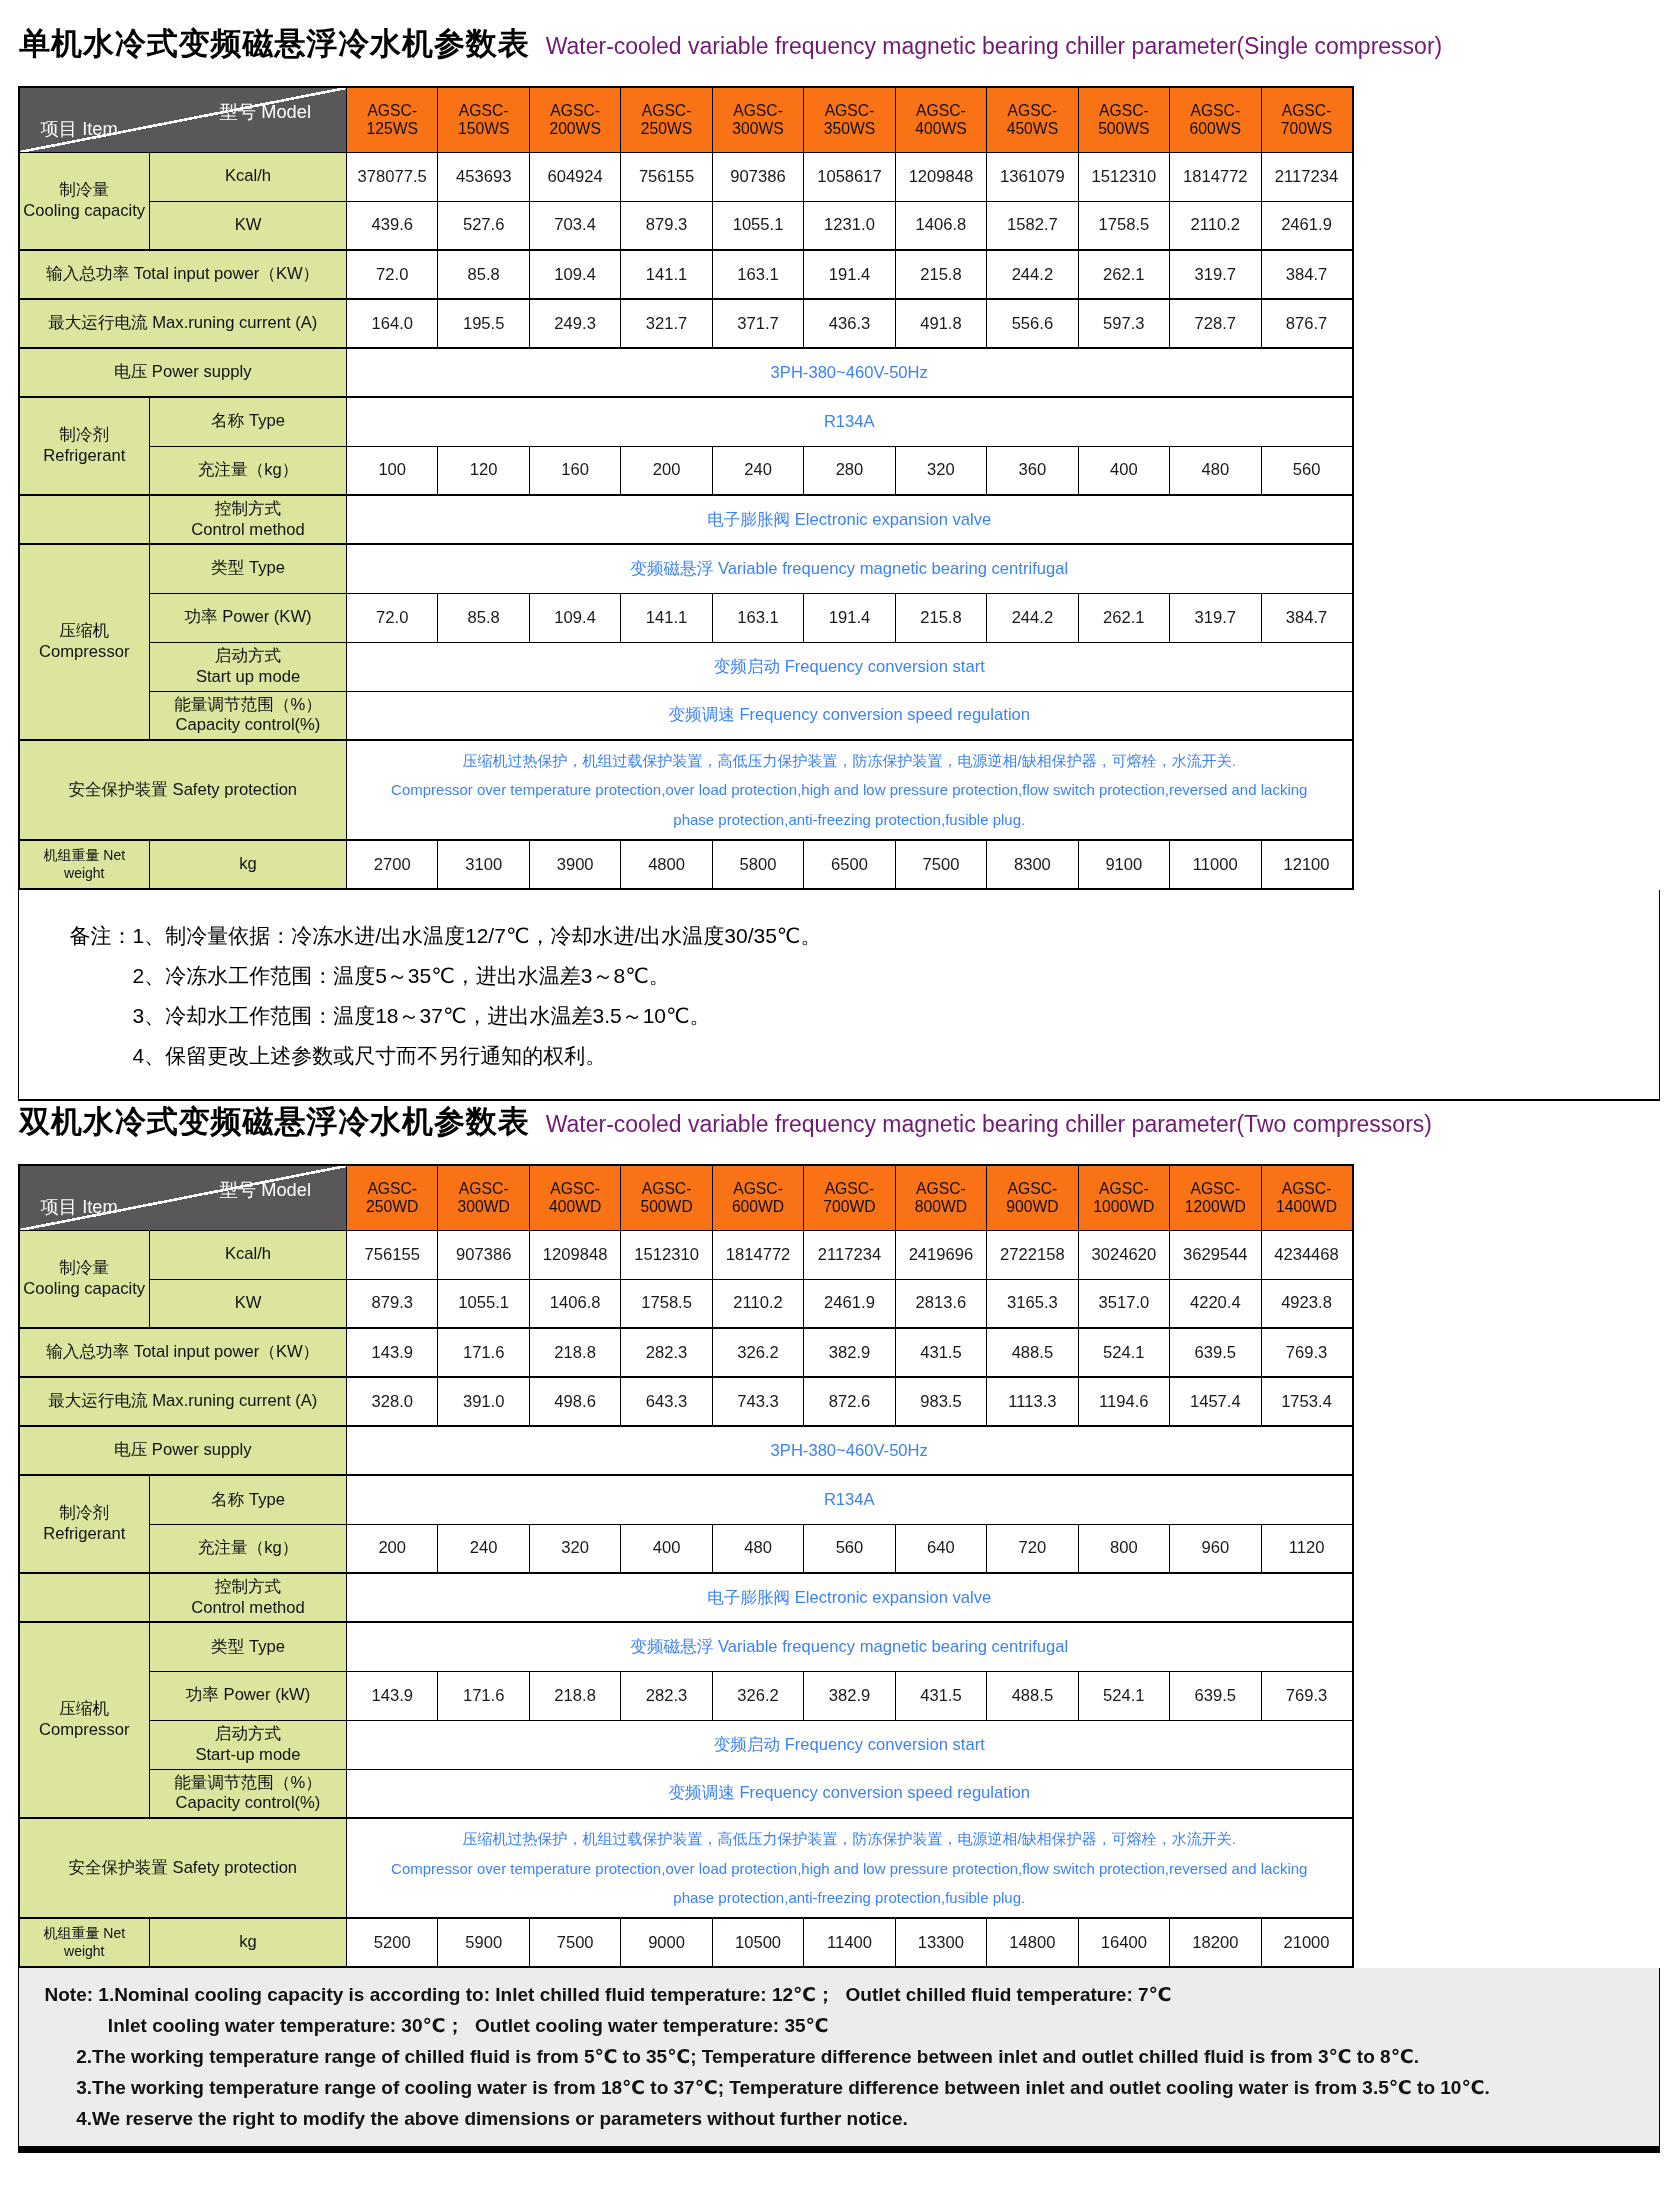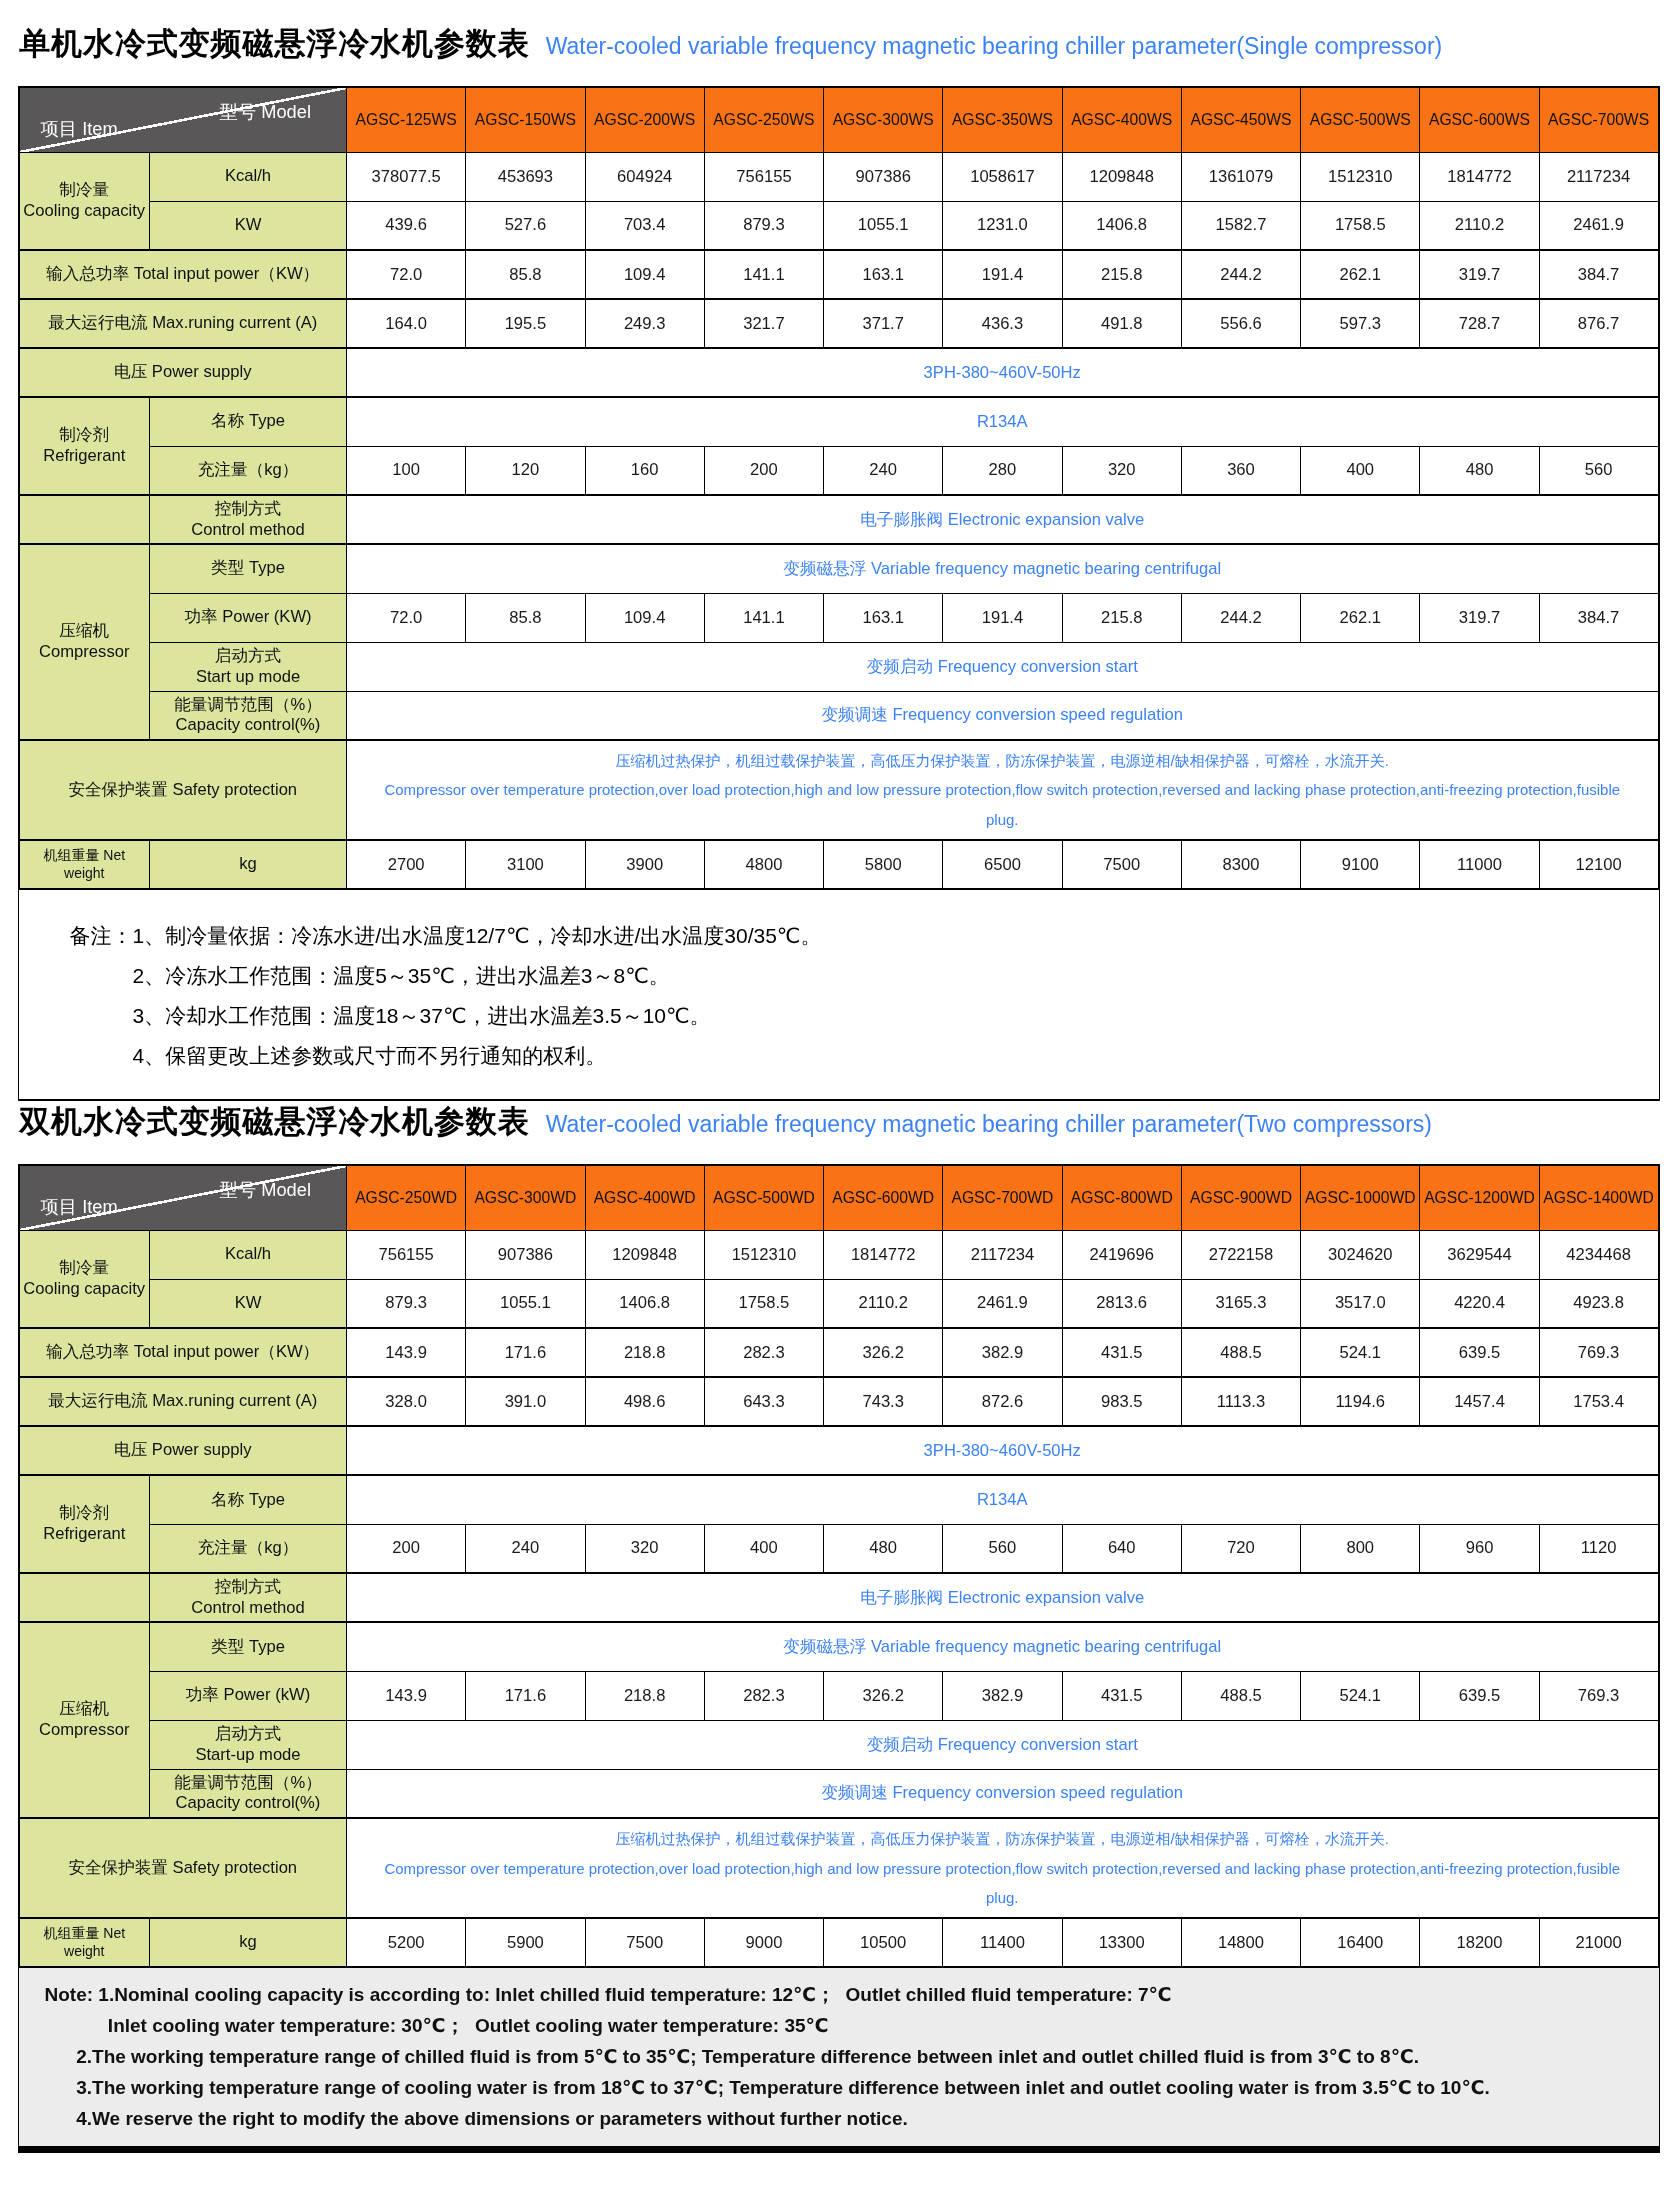--- a/index.html
+++ b/index.html
@@ -1,23 +1,23 @@
 <!DOCTYPE html>
 <html style="font-size:14px"><head>
 <meta charset="utf-8">
 <style>
   html,body{margin:0;padding:0;background:#fff;}
   body{font-family:"Liberation Sans","DejaVu Sans",sans-serif;color:#111;}
   .page{width:1677px;height:2210px;box-sizing:border-box;padding:23px 17.5px 0 17.5px;background:#fff;overflow:hidden;}
   .title-row{white-space:nowrap;margin:0 0 21px 1.7px;}
   .t-zh{font-size:31px;font-weight:bold;color:#000;letter-spacing:0.9px;}
-  .t-en{font-size:23px;color:#3b82f6;margin-left:12.2px;}
+  .t-en{font-size:23px;color:#701a75;margin-left:12.2px;}
   .title-row2{}
 
-  table.param{border-collapse:collapse;table-layout:fixed;width:1642px;border:2.6px solid #000;}
+  table.param{border-collapse:collapse;table-layout:fixed;width:1336px;border:2.6px solid #000;}
   table.param th,table.param td{border:1.7px solid #000;text-align:center;vertical-align:middle;padding:1.7px 2.6px;box-sizing:border-box;overflow:hidden;}
   col.c-group{width:131px;}
   col.c-label{width:197px;}
   thead th{height:65px;}
   tbody td{height:49px;}
   tr.sep td{border-top:2.6px solid #000;}
 
   th.diag{
     background-color:#595757;
     background-image:linear-gradient(to bottom right,

